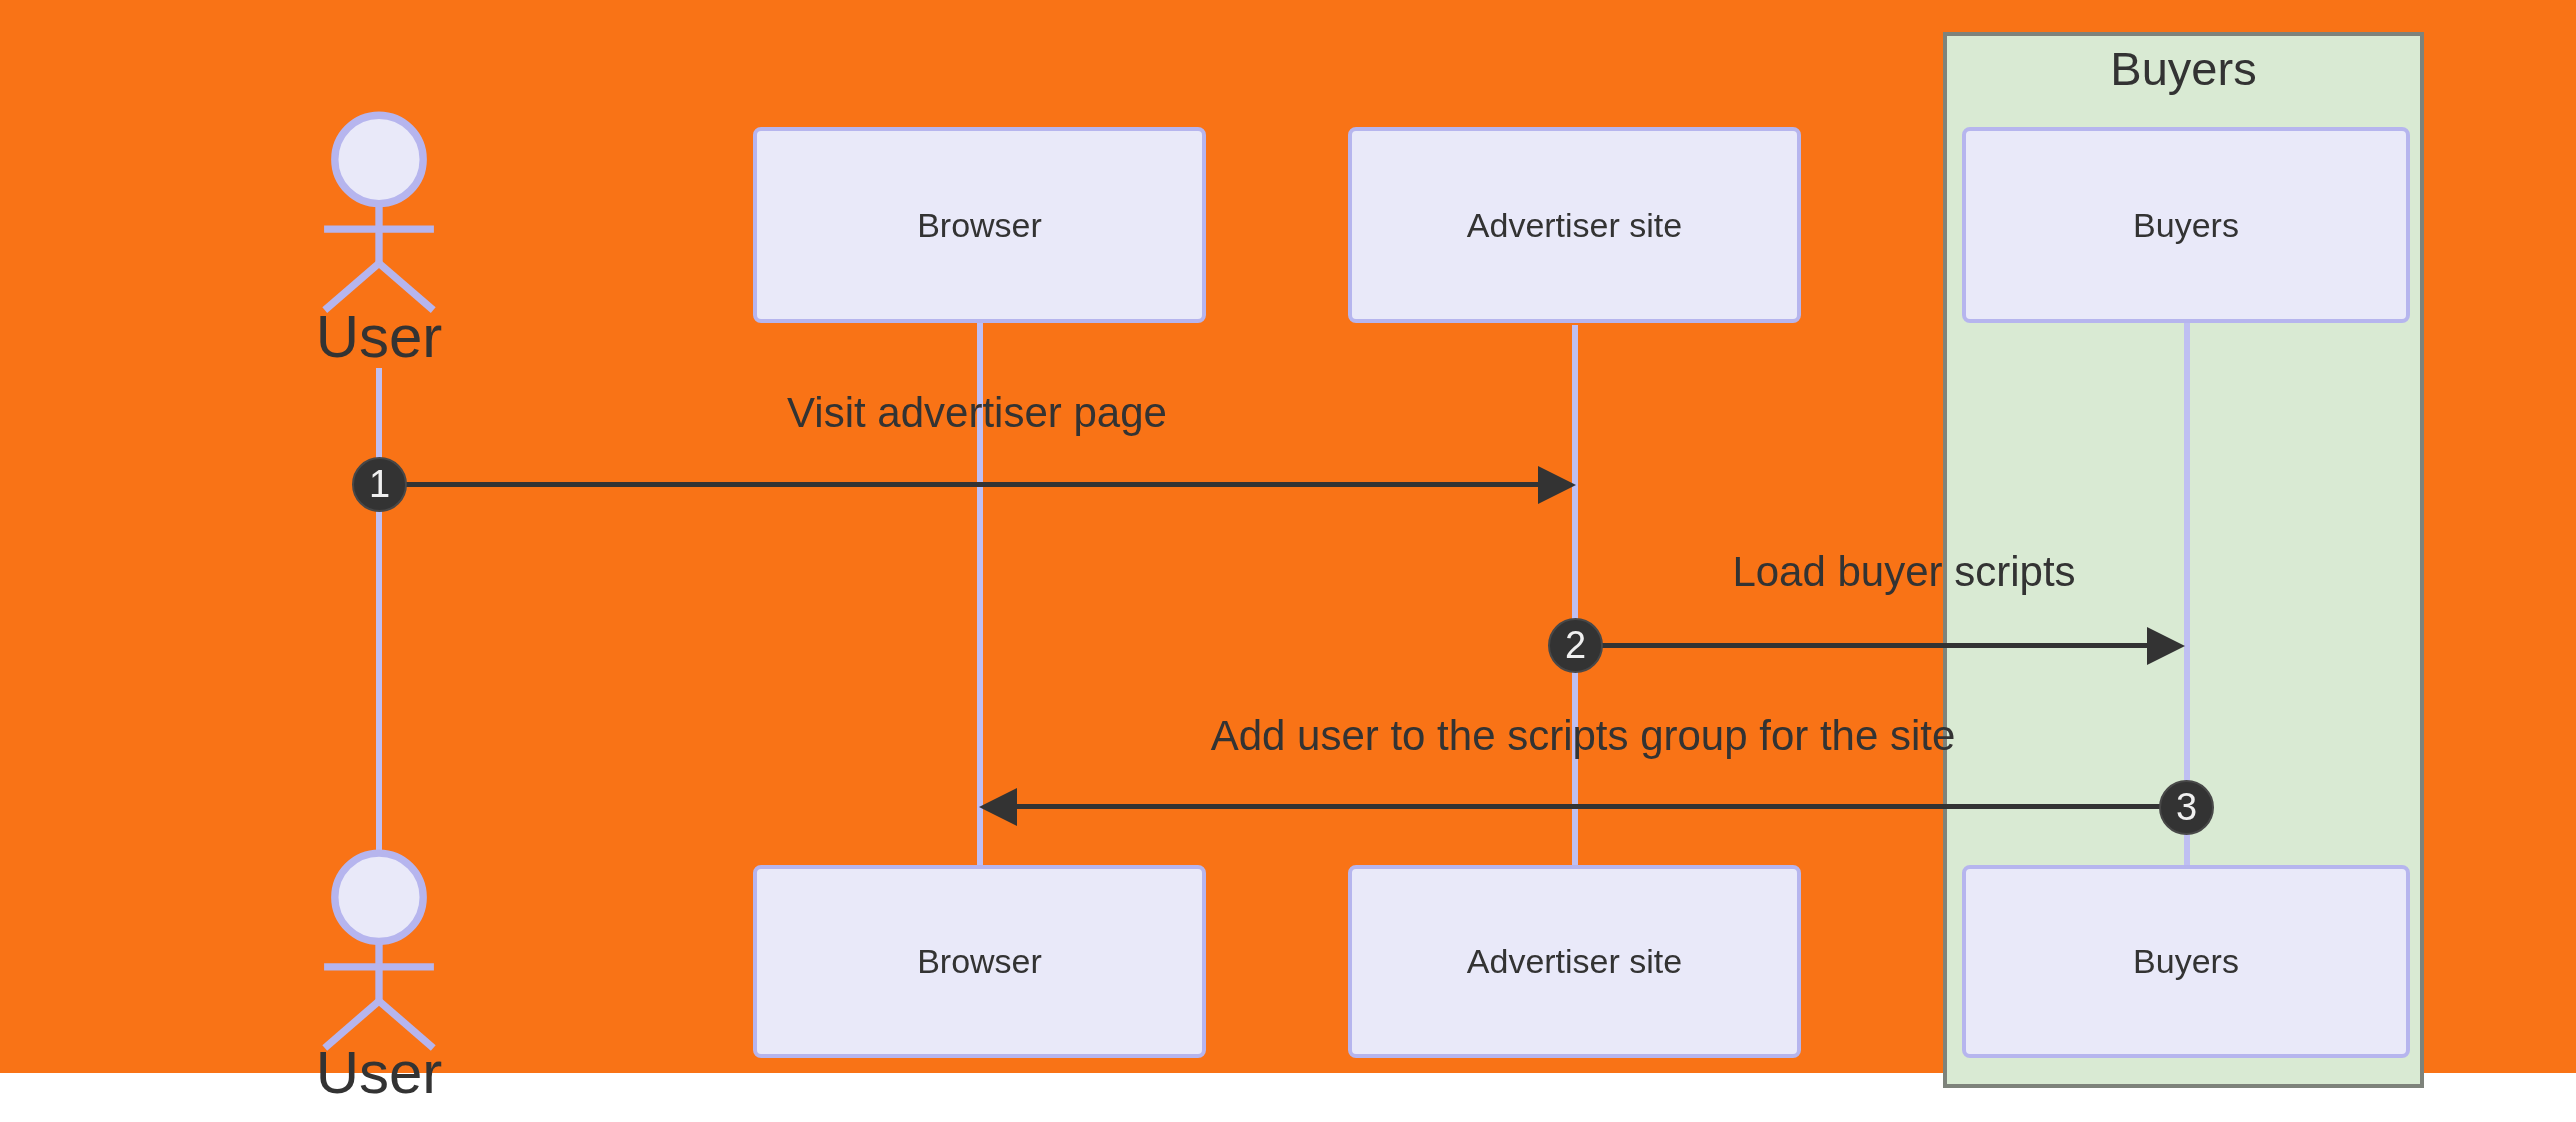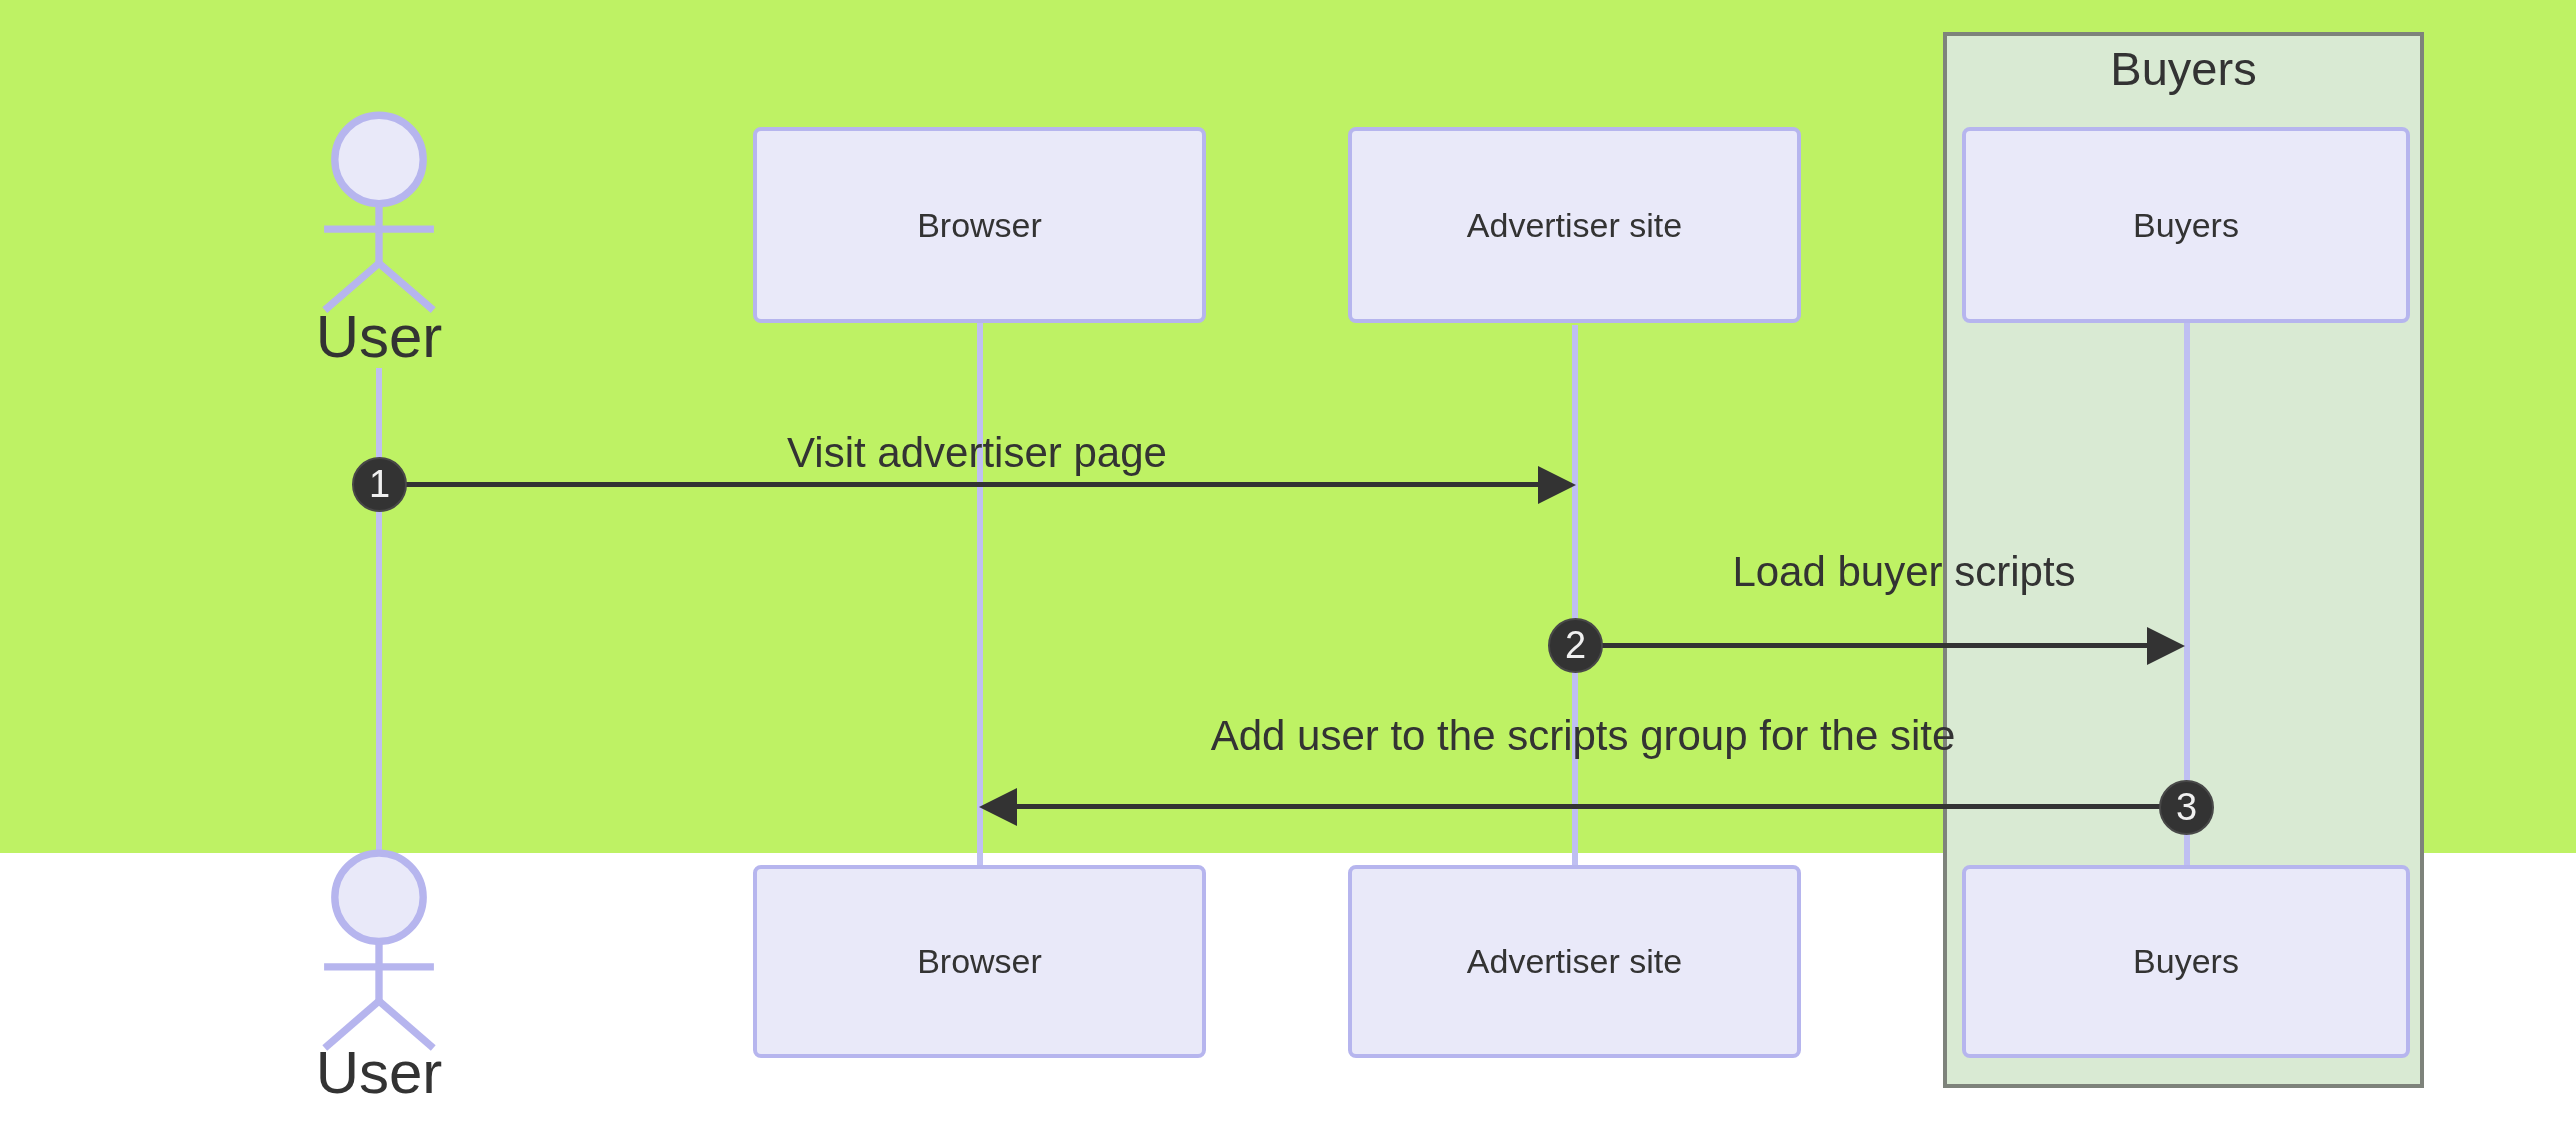--- a/index.html
+++ b/index.html
@@ -7,22 +7,22 @@
     padding: 0;
     background: #ffffff;
     width: 2576px;
     height: 1123px;
     overflow: hidden;
     font-family: "Liberation Sans", sans-serif;
   }
   .canvas {
     position: relative;
     width: 2576px;
-    height: 853px;
-    background: #bef264;
+    height: 1073px;
+    background: #f97316;
   }
   .group-box {
     position: absolute;
     box-sizing: border-box;
     background: #d9ead3;
     border: 4px solid #7e837b;
     z-index: 0;
   }
   .group-title {
     position: absolute;
@@ -158,21 +158,21 @@
   <div class="participant-box" style="left:753px; top:865px; width:453px; height:193px;">
     <span>Browser</span>
   </div>
   <div class="participant-box" style="left:1348px; top:865px; width:453px; height:193px;">
     <span>Advertiser site</span>
   </div>
   <div class="participant-box" style="left:1962px; top:865px; width:448px; height:193px;">
     <span>Buyers</span>
   </div>
 
-  <div class="msg-label" style="left:977px; top:388px;margin-top:40px;">Visit advertiser page</div>
+  <div class="msg-label" style="left:977px; top:388px;">Visit advertiser page</div>
   <div class="msg-line" style="left:379px; top:482px; width:1160px;"></div>
   <div class="arrowhead-right" style="left:1538px; top:466px;"></div>
   <div class="seq-badge" style="left:352px; top:457px;">
     <span>1</span>
   </div>
 
   <div class="msg-label" style="left:1880px; top:547px;margin-left:24px;">Load buyer scripts</div>
   <div class="msg-line" style="left:1575px; top:643px; width:574px;"></div>
   <div class="arrowhead-right" style="left:2147px; top:627px;"></div>
   <div class="seq-badge" style="left:1548px; top:618px;">

